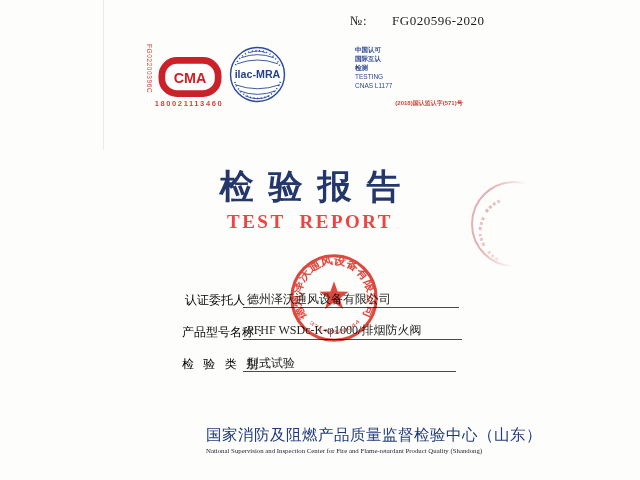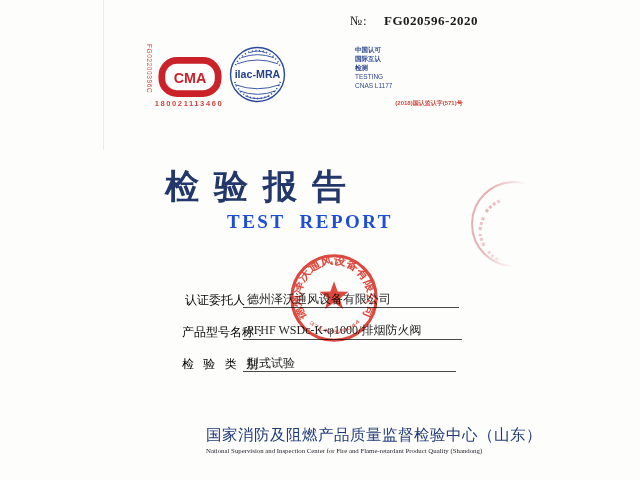--- a/index.html
+++ b/index.html
@@ -5,34 +5,34 @@
   html,body{margin:0;padding:0;background:#ffffff;}
   .page{
     position:relative;width:640px;height:480px;overflow:hidden;
     background:#fdfdfc;font-family:"Liberation Sans",sans-serif;color:#222;
   }
   .abs{position:absolute;}
   
   .page-edge{left:103px;top:0;width:1px;height:150px;background:rgba(0,0,0,0.07);}
   
   .report-no{left:350px;top:13px;font-family:"Liberation Serif",serif;font-size:13px;color:#1c1c1c;letter-spacing:.5px;}
-  .report-no .num{margin-left:17px;font-weight:bold;}
+  .report-no .num{margin-left:25px;}
   
   .side-code{left:146px;top:44px;writing-mode:vertical-rl;text-orientation:mixed;font-size:6.5px;color:#cf4a42;letter-spacing:.6px;}
   .cma-wrap{left:156px;top:56px;}
   .cma-num{left:149px;top:99px;width:80px;text-align:center;font-size:7.5px;font-weight:bold;color:#d0453c;letter-spacing:1.6px;}
   .ilac-wrap{left:229px;top:46px;}
   .cnas-wrap{left:292px;top:60px;}
   .cnas-info{left:355px;top:45px;font-size:6.5px;line-height:9px;color:#2c478f;font-weight:bold;}
   .cnas-info .lat{font-weight:normal;}
   .cal-wrap{left:400px;top:45px;}
   .cal-approval{left:382px;top:99px;width:94px;text-align:center;font-size:6px;color:#d0453c;font-weight:bold;}
   
-  .title-zh{left:150px;top:164px;width:320px;font-size:34px;font-weight:bold;color:#24376b;letter-spacing:15px;text-indent:15px;}
-  .title-en{left:150px;top:211px;width:320px;text-align:center;font-family:"Liberation Serif",serif;font-size:19px;font-weight:bold;color:#1d4ed8;letter-spacing:2.5px;word-spacing:7px;}
+  .title-zh{left:150px;top:164px;width:320px;text-align:center;font-size:34px;font-weight:bold;color:#24376b;letter-spacing:15px;text-indent:15px;}
+  .title-en{left:150px;top:211px;width:320px;text-align:center;font-family:"Liberation Serif",serif;font-size:19px;font-weight:bold;color:#ef4444;letter-spacing:2.5px;word-spacing:7px;}
   
   .fld-label{font-size:12px;color:#000000;}
   .fld-value{font-size:12px;color:#1f1f1f;}
   .fld-value.latin{font-family:"Liberation Serif",serif;}
   .fld-line{height:0;border-bottom:1.2px solid #4a4a4a;}
   .f1l{left:185px;top:292px;} .f1v{left:247px;top:291px;} .f1u{left:243px;top:307px;width:216px;}
   .f2l{left:182px;top:324px;text-align:center;} .f2v{left:247px;top:322px;} .f2u{left:243px;top:339px;width:219px;}
   .f3l{left:182px;top:356px;letter-spacing:3px;} .f3v{left:247px;top:355px;} .f3u{left:243px;top:371px;width:213px;}
   
   .stamp{left:288px;top:252px;width:92px;height:92px;opacity:.93;mix-blend-mode:multiply;}

